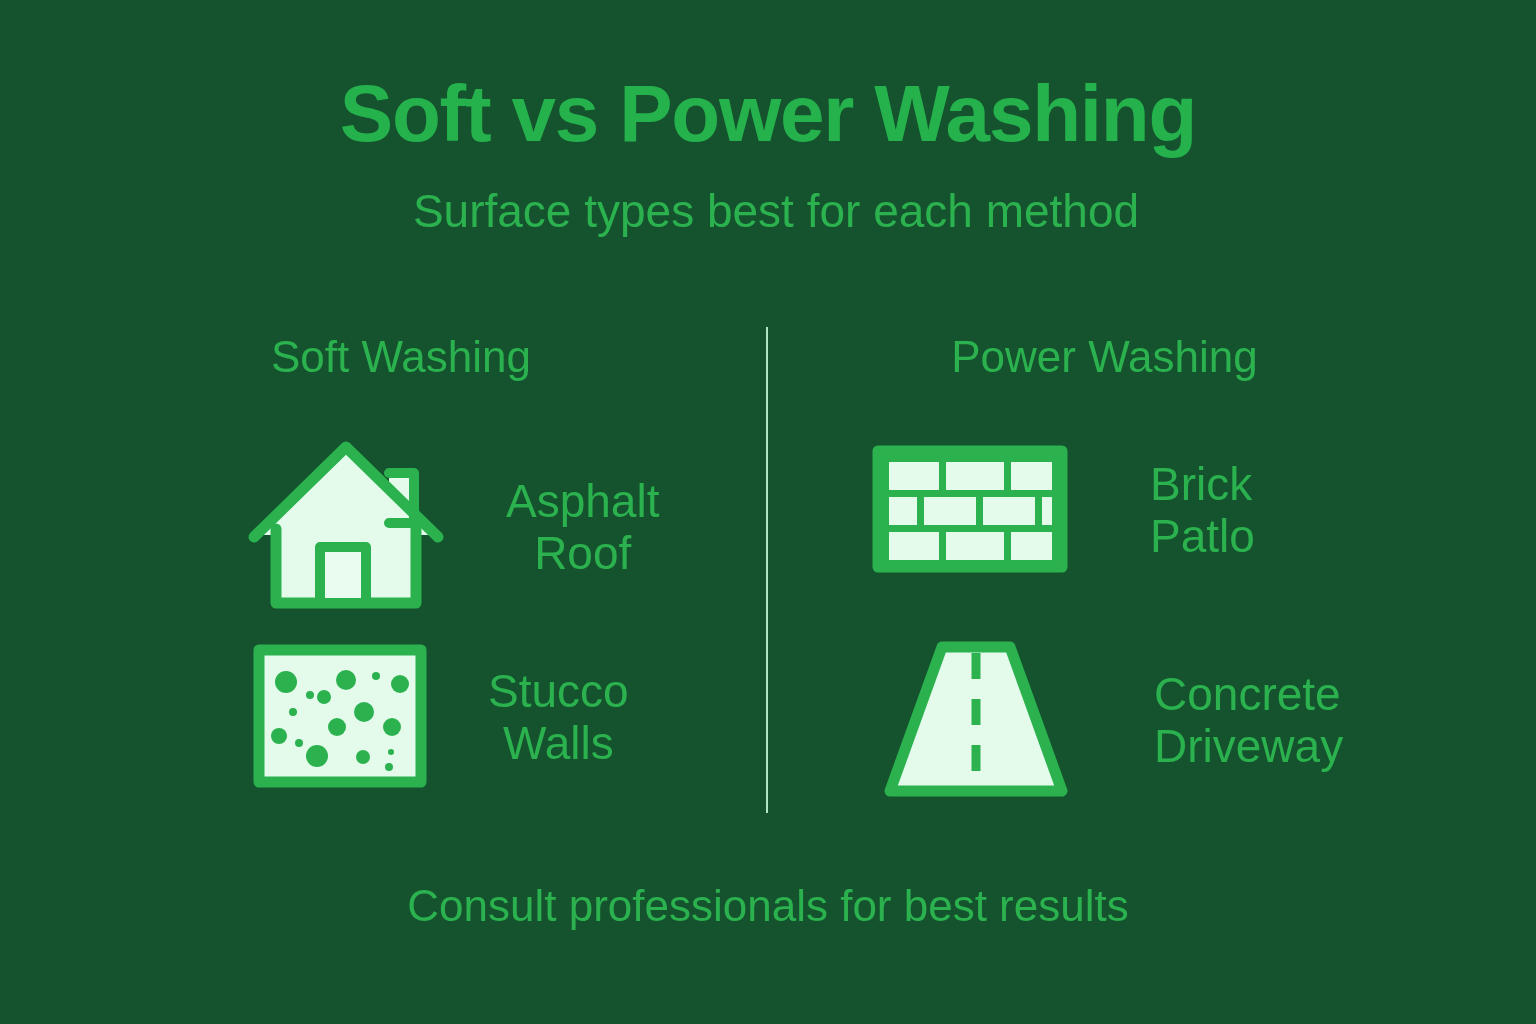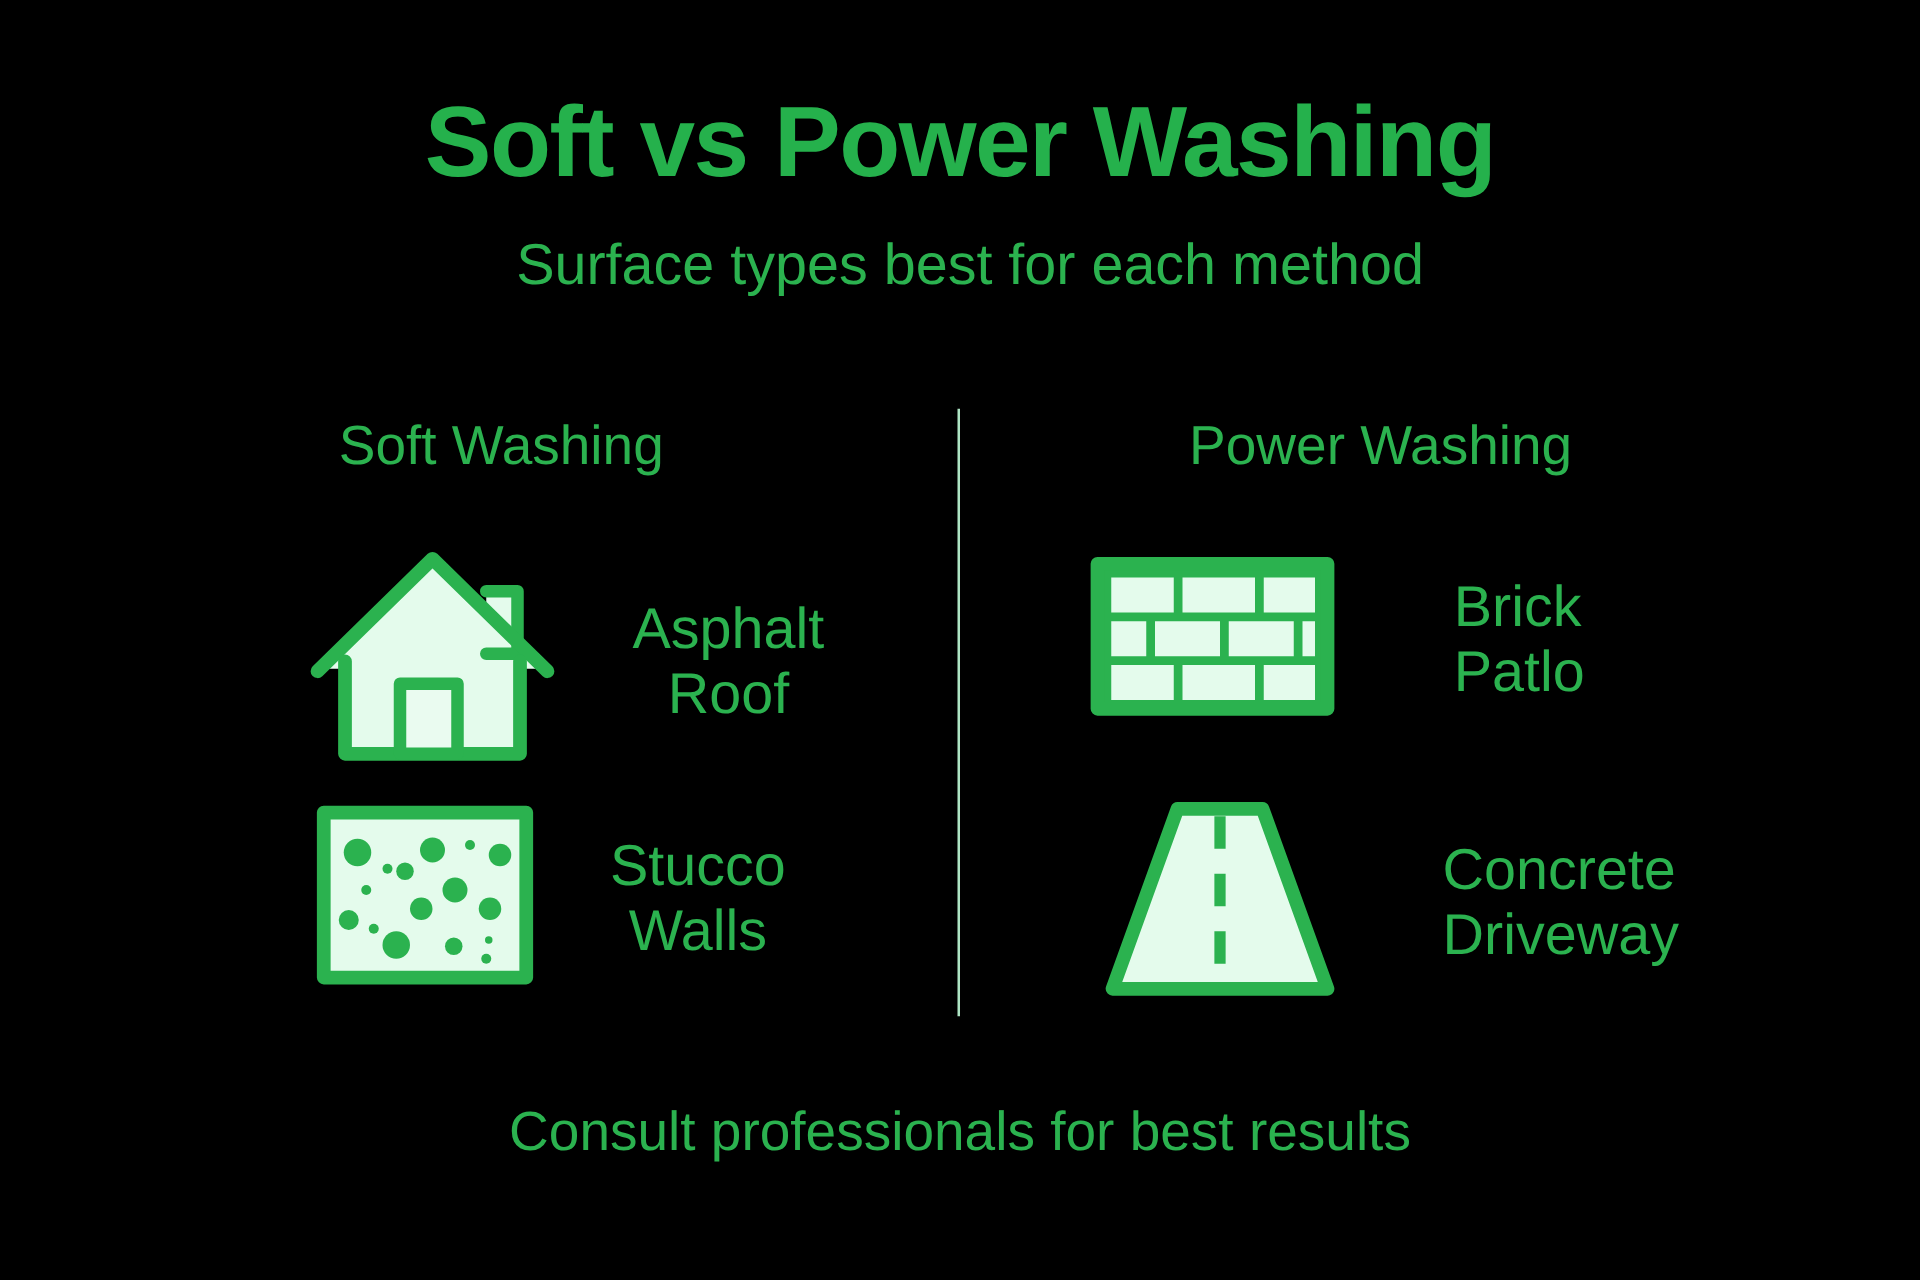--- a/index.html
+++ b/index.html
@@ -12,21 +12,21 @@
     height: 1024px;
     background: #FCFCF6;
     font-family: "Liberation Sans", sans-serif;
     overflow: hidden;
   }
 
   #poster {
     position: relative;
     width: 1536px;
     height: 1024px;
-    background: #000000;
+    background: #14532d;
     box-sizing: border-box;
   }
 
   
   .header {
     position: absolute;
     top: 74px;
     left: 0;
     width: 1536px;
     text-align: center;
@@ -105,21 +105,21 @@
     line-height: 1.12;
     white-space: pre-line;
   }
 
   
   .column.left .item-1 { left: 246px; top: 110px; }
   .column.left .item-2 { left: 252px; top: 316px; }
   .column.left .item .item-label { text-align: center; margin-left: 60px; }
 
   
-  .column.right .item-1 { left: 102px; top: 118px; gap: 13px; }
+  .column.right .item-1 { left: 102px; top: 118px; }
   .column.right .item-2 { left: 110px; top: 312px; }
   .column.right .item .item-label { text-align: left; margin-left: 82px; }
 
   
   .footer {
     position: absolute;
     top: 884px;
     left: 0;
     width: 1536px;
     text-align: center;

